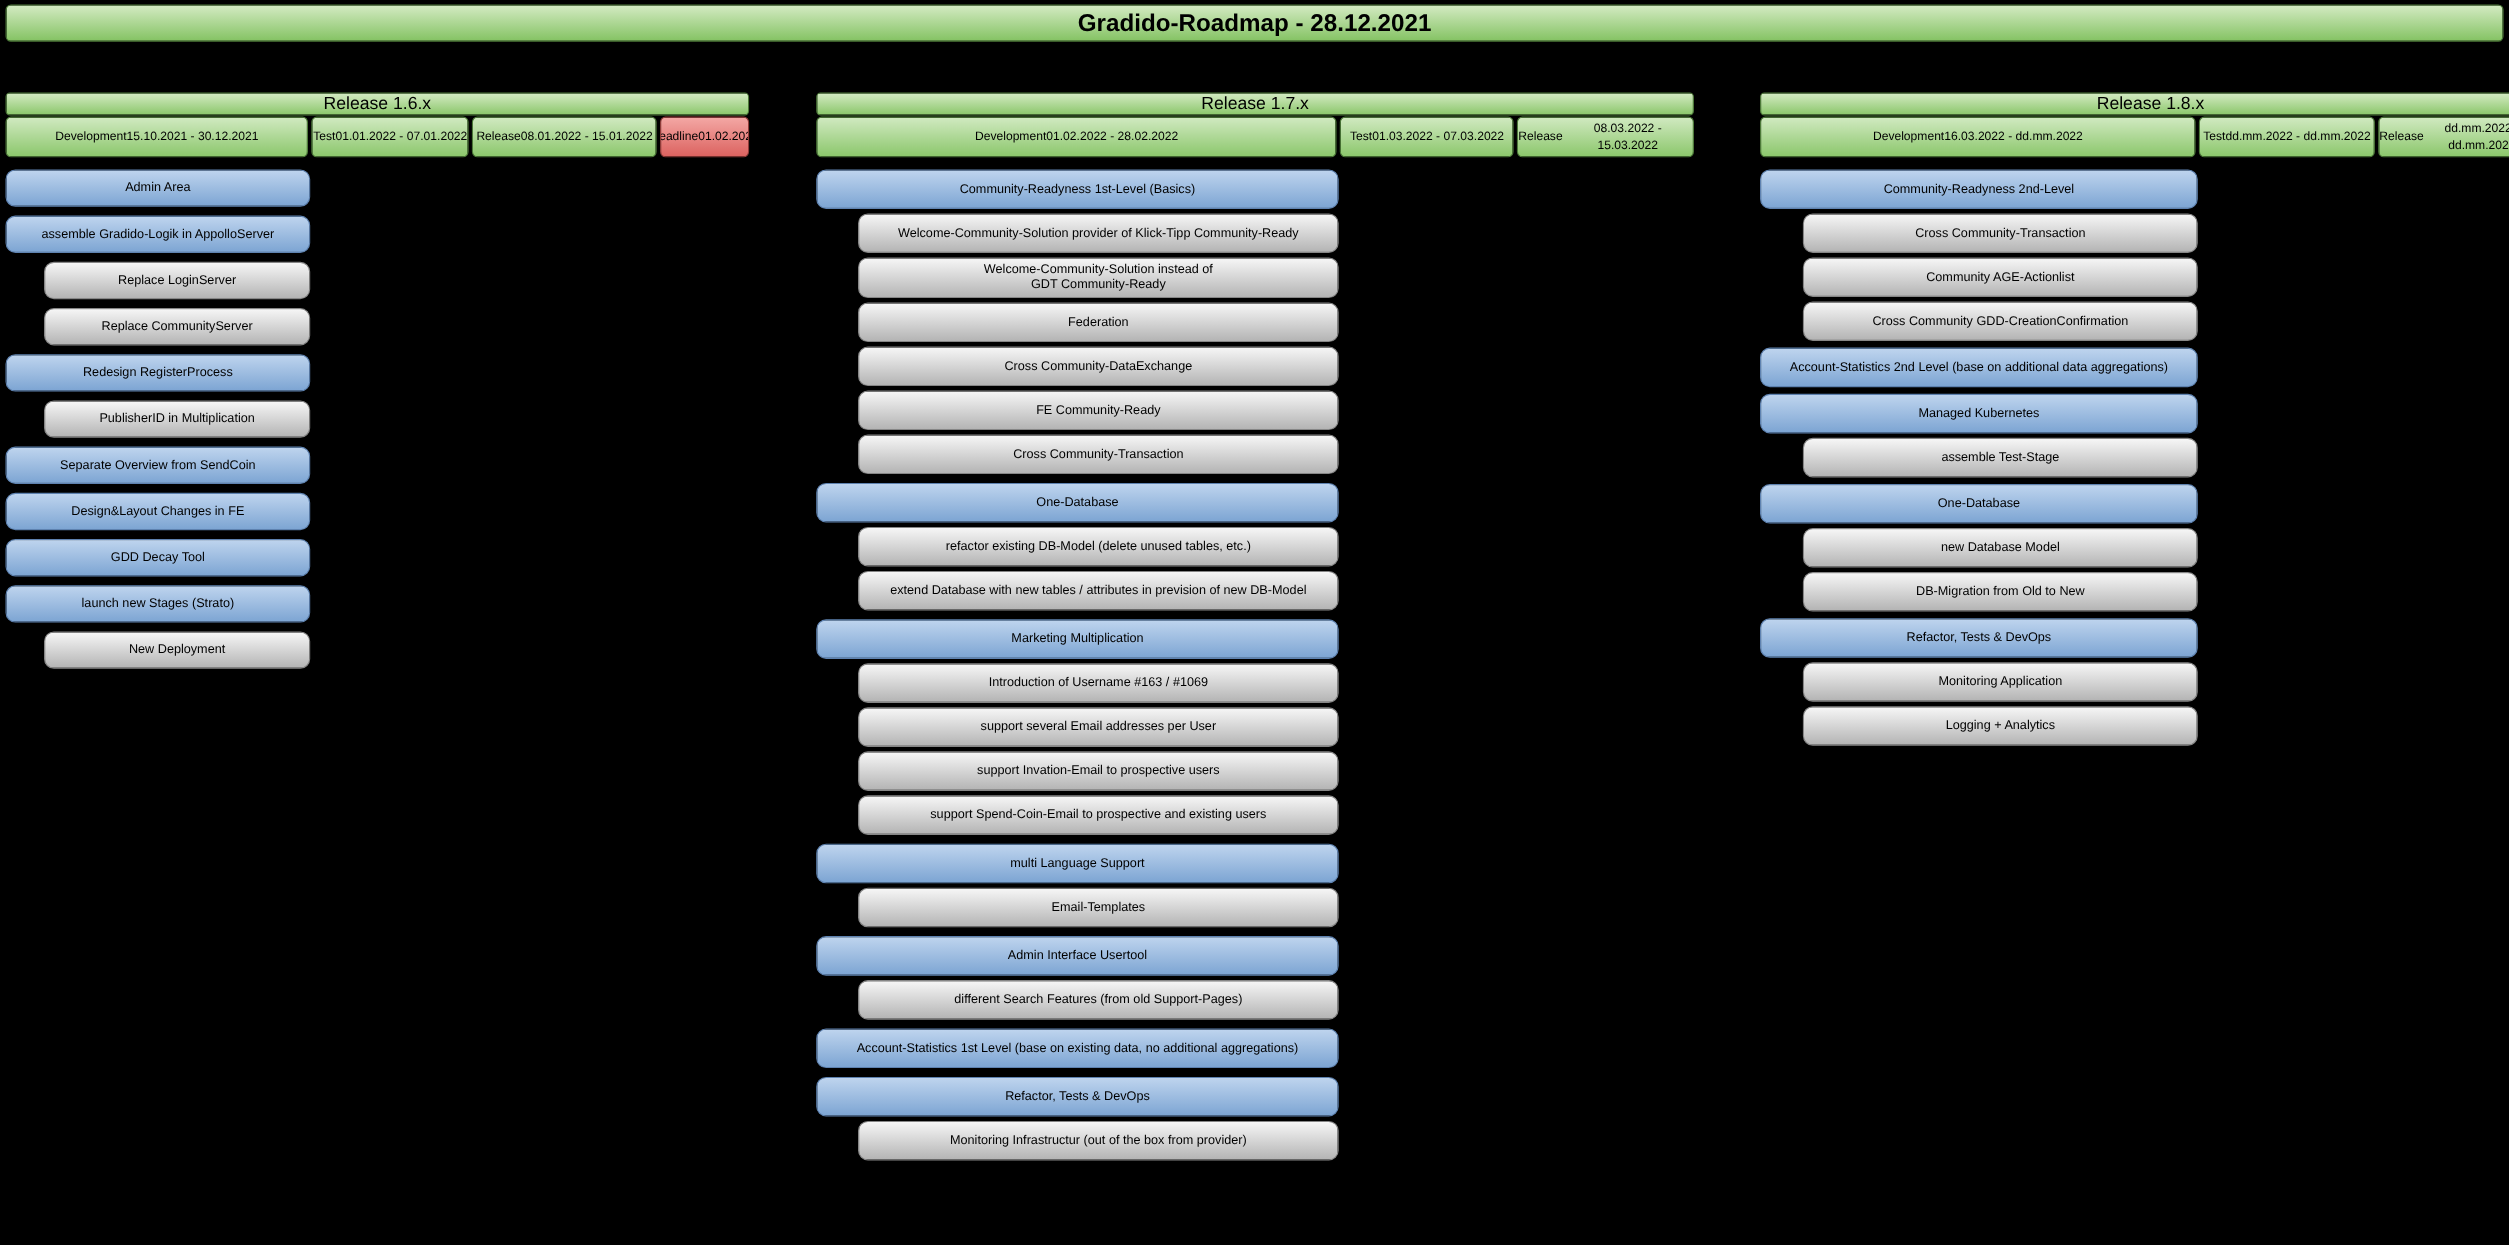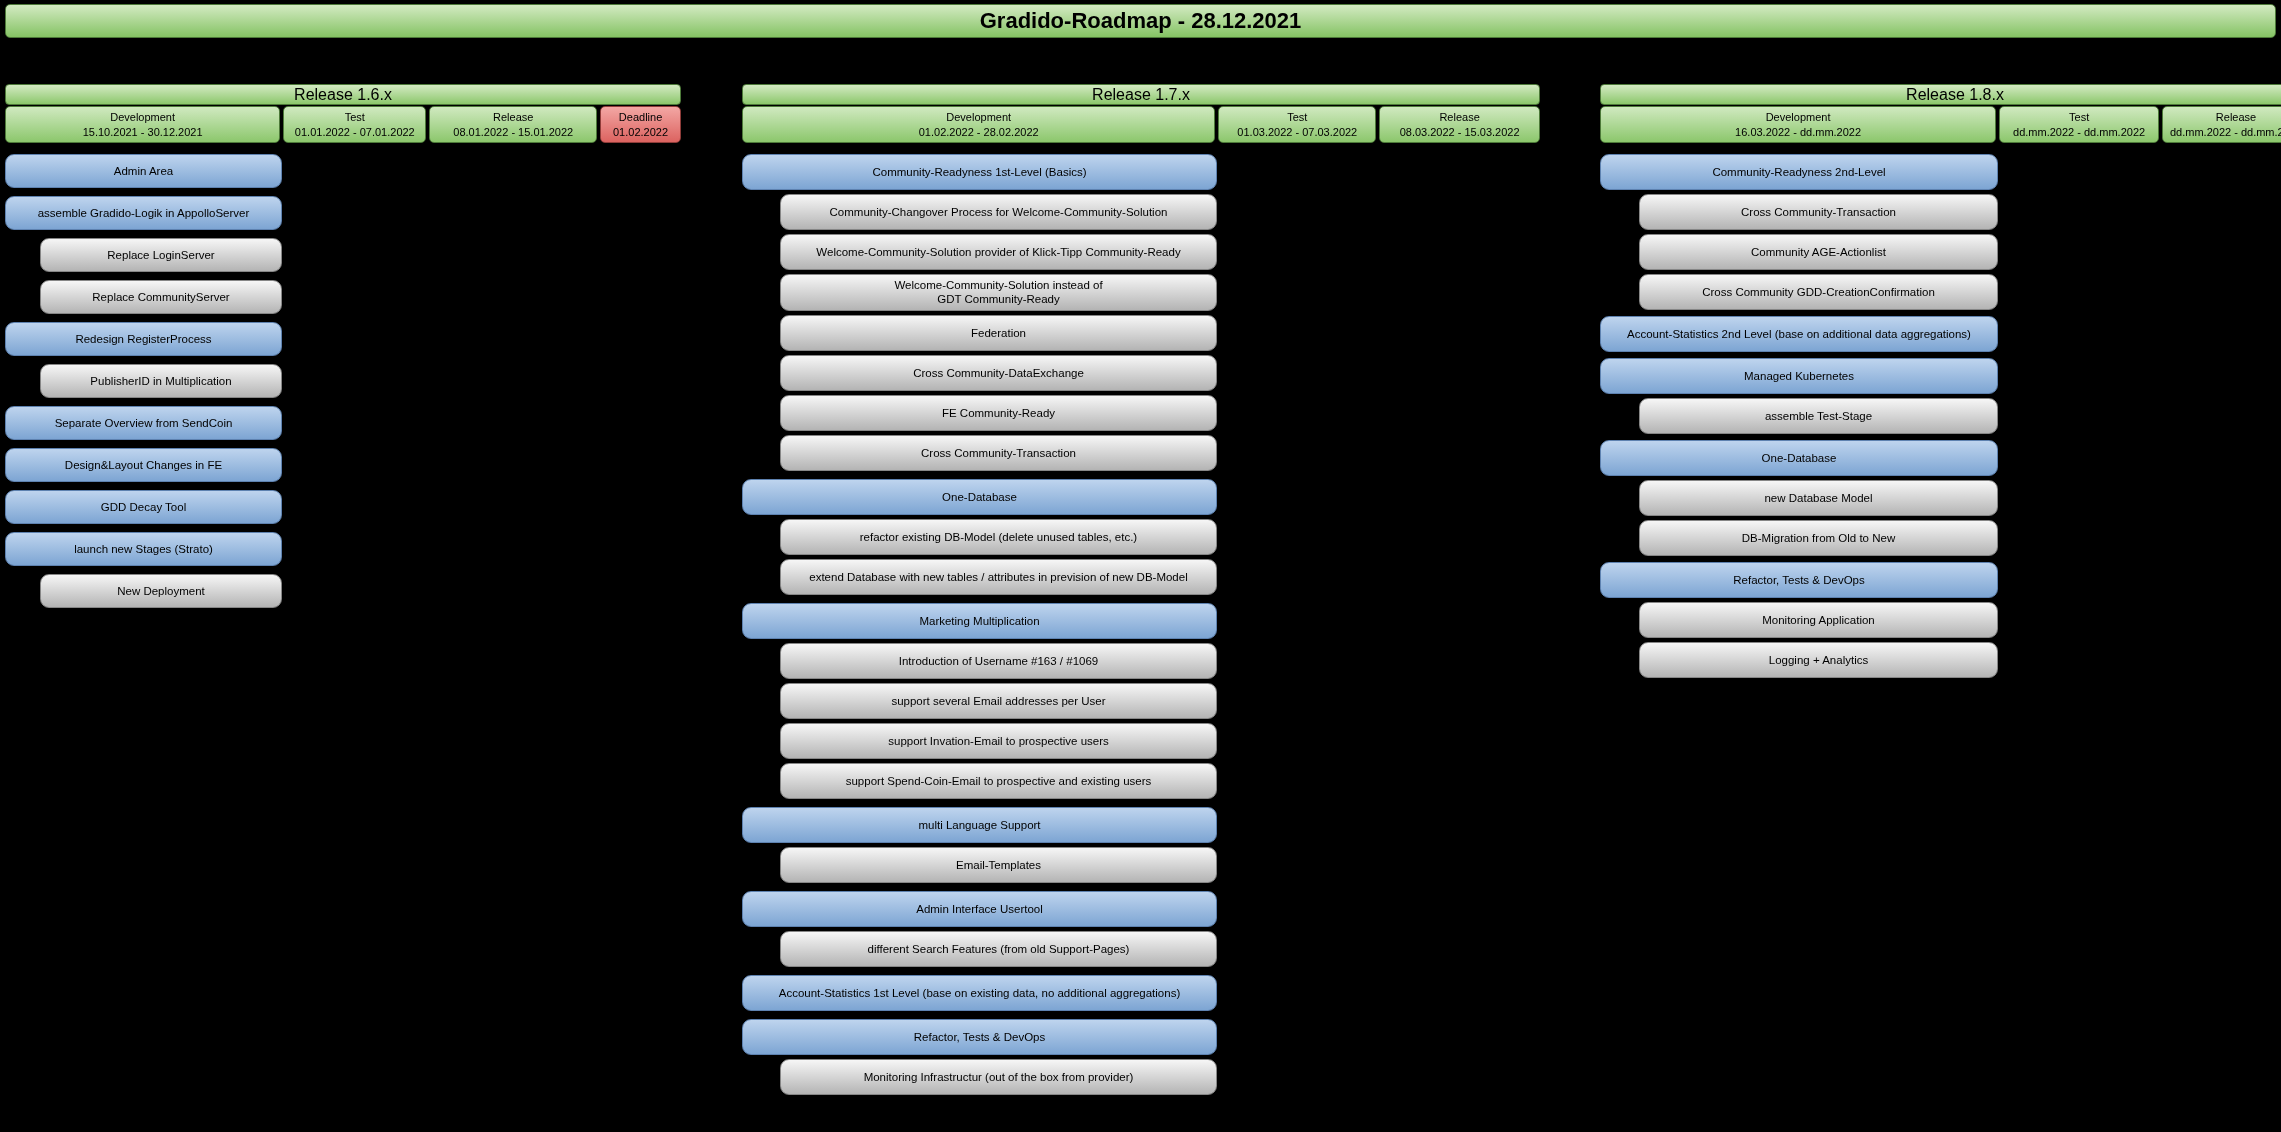--- a/index.html
+++ b/index.html
@@ -19,21 +19,21 @@
   .col-1{left:742px;width:798px;--taskw:475px;--indent:38px;--gap:4px;--cgap:12px;--th:36px;}
   .col-2{left:1600px;width:710px;--taskw:398px;--indent:39px;--gap:4px;--cgap:10px;--th:36px;}
   .release-bar{
     height:21px;display:flex;align-items:center;justify-content:center;
     font-size:16px;border-radius:4px;box-sizing:border-box;margin-bottom:1px;
     background:linear-gradient(180deg,#d3eac2 0%,#8cc76c 100%);
     border:1px solid #4d7a39;
   }
   .phase-row{display:flex;gap:3px;height:37px;}
   .phase{
-    display:flex;flex-direction:column;align-items:center;justify-content:center;
+    display:flex;flex-direction:row;align-items:center;justify-content:center;
     border-radius:5px;box-sizing:border-box;font-size:11px;line-height:1.3;
     text-align:center;overflow:hidden;
   }
   .phase.green{background:linear-gradient(180deg,#d0e9c0 0%,#8cc76c 100%);border:1px solid #4d7a39;}
   .phase.red{background:linear-gradient(180deg,#f3a7a4 0%,#dc6360 100%);border:1px solid #8f3c39;}
   .col-0 .phase:nth-child(1){flex:277 0 0;}
   .col-0 .phase:nth-child(2){flex:143 0 0;}
   .col-0 .phase:nth-child(3){flex:168 0 0;}
   .col-0 .phase:nth-child(4){flex:80 0 0;}
   .col-1 .phase:nth-child(1){flex:475 0 0;}
@@ -127,21 +127,20 @@
         <div>01.03.2022 - 07.03.2022</div>
       </div>
       <div class="phase green">
         <div>Release</div>
         <div>08.03.2022 - 15.03.2022</div>
       </div>
     </div>
   <div class="tasks" id="tasks-1">
       <div class="group">
         <div class="task parent">Community-Readyness 1st-Level (Basics)</div>
-        <div class="task child">Community-Changover Process for Welcome-Community-Solution</div>
         <div class="task child">Welcome-Community-Solution provider of Klick-Tipp Community-Ready</div>
         <div class="task child">Welcome-Community-Solution instead of
 GDT Community-Ready</div>
         <div class="task child">Federation</div>
         <div class="task child">Cross Community-DataExchange</div>
         <div class="task child">FE Community-Ready</div>
         <div class="task child">Cross Community-Transaction</div>
       </div>
       <div class="group">
         <div class="task parent">One-Database</div>

